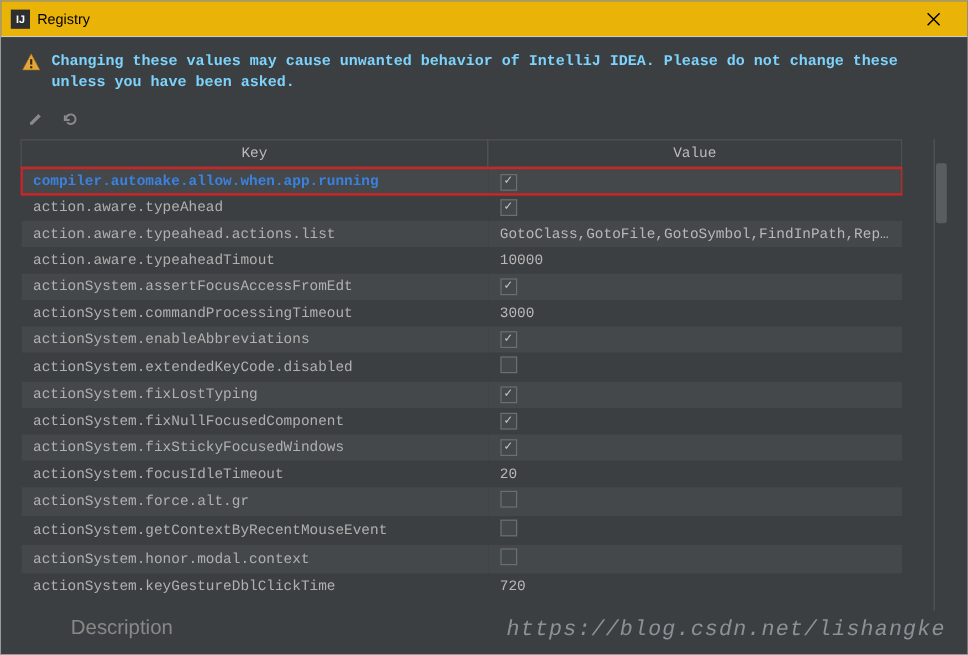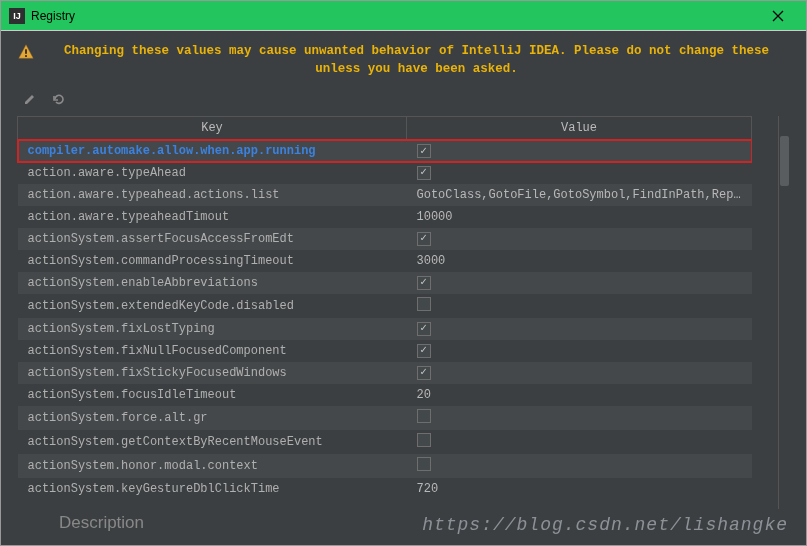--- a/index.html
+++ b/index.html
@@ -1,26 +1,26 @@
 <!DOCTYPE html>
 <html><head>
 <meta charset="utf-8">
 <style>
 * { box-sizing: border-box; margin: 0; padding: 0; }
 body { font-family: "Segoe UI", Arial, sans-serif; font-size: 12px; background: #fff; }
 .window { width: 807px; height: 546px; border: 1px solid #999; display: flex; flex-direction: column; background: #3c3f41; }
-.titlebar { height: 30px; background: #22c55e; display: flex; align-items: center; padding: 0 8px; border-bottom: 1px solid #ccc; }
+.titlebar { height: 30px; background: #eab308; display: flex; align-items: center; padding: 0 8px; border-bottom: 1px solid #ccc; }
 .titlebar-icon { width: 16px; height: 16px; background: #2d2f30; margin-right: 6px; display: inline-flex; align-items: center; justify-content: center; color: #fff; font-size: 9px; font-weight: bold; }
 .titlebar-title { flex: 1; color: #000; font-size: 12px; }
 .titlebar-close { width: 40px; height: 28px; display: flex; align-items: center; justify-content: center; font-size: 16px; color: #000; cursor: pointer; }
 .content { flex: 1; background: #3c3f41; padding: 12px 16px; display: flex; flex-direction: column; position: relative; overflow: hidden; }
 .warning-row { display: flex; align-items: flex-start; gap: 8px; margin-bottom: 8px; }
 .warning-icon { width: 18px; height: 18px; position: relative; }
 .warning-icon svg { width: 18px; height: 18px; }
-.warning-text { color: #eab308; font-family: "Courier New", monospace; font-size: 12.5px; font-weight: bold; line-height: 1.4; text-align: center; }
+.warning-text { color: #7dd3fc; font-family: "Courier New", monospace; font-size: 12.5px; font-weight: bold; line-height: 1.4; }
 .toolbar { display: flex; gap: 10px; margin: 4px 0 8px 4px; }
 .toolbar-btn { width: 18px; height: 18px; color: #8a8a8a; cursor: pointer; display: flex; align-items: center; justify-content: center; }
 .table-wrap { flex: 1; display: flex; overflow: hidden; gap: 26px; }
 .table-scroll { flex: 1; overflow: hidden; }
 table { width: 100%; border-collapse: collapse; table-layout: fixed; }
 th { background: #3c3f41; color: #bbbbbb; font-weight: normal; font-size: 12px; padding: 4px 8px; text-align: center; border: 1px solid #555; font-family: "Courier New", monospace; }
 td { padding: 3px 10px; color: #b0b0b0; font-size: 12px; font-family: "Courier New", monospace; vertical-align: middle; height: 22px; }
 tbody tr:nth-child(odd) { background: #45484a; }
 tbody tr:nth-child(even) { background: #3c3f41; }
 .key-col { width: 53%; }

